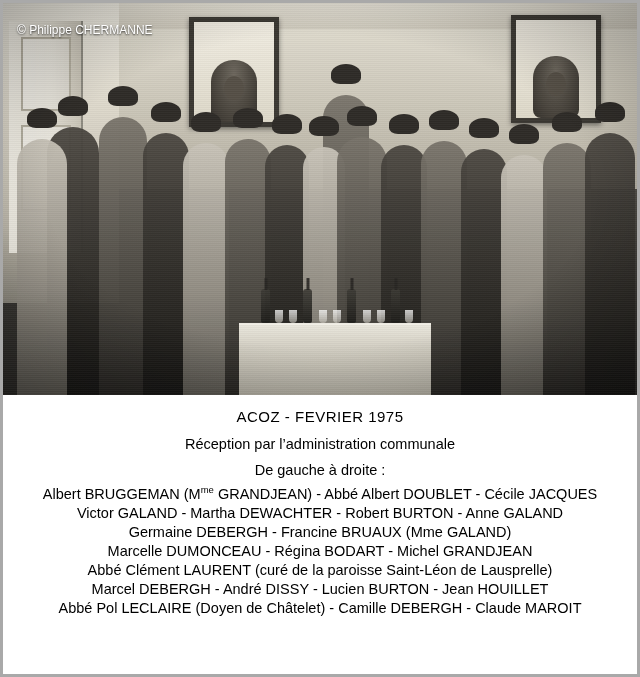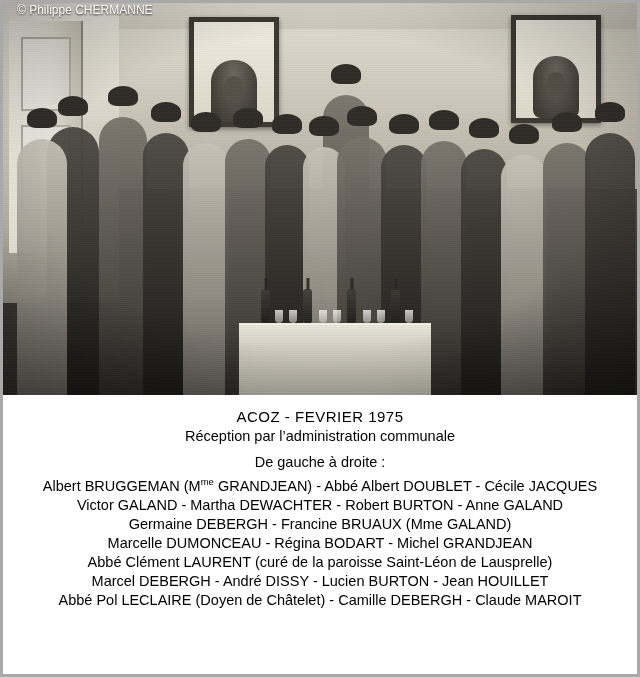--- a/index.html
+++ b/index.html
@@ -165,21 +165,21 @@
   .grain {
     position: absolute;
     inset: 0;
     background-image:
       repeating-linear-gradient(0deg, rgba(255,255,255,0.028) 0 1px, rgba(0,0,0,0.028) 1px 2px);
     pointer-events: none;
   }
 
   .copyright {
     position: absolute;
-    left: 14px; top: 0;
+    left: 14px; top: 20px;
     color: #ffffff;
     font-size: 12px;
     font-family: "Liberation Sans", sans-serif;
     text-shadow: 0 1px 2px rgba(0,0,0,0.75);
     white-space: nowrap;
   }
 
   
   .caption {
     width: 634px;
@@ -190,21 +190,21 @@
     color: #000000;
   }
   .caption .line {
     font-size: 14.5px;
     line-height: 19px;
     white-space: nowrap;
   }
   .caption .title {
     font-size: 15px;
     letter-spacing: 0.5px;
-    margin-bottom: 1px;
+    margin-bottom: 9px;
   }
   .caption .spacer { height: 7px; }
   .caption sup {
     font-size: 9.5px;
     vertical-align: super;
     text-align: center;
   }
 </style>
 </head>
 <body>

